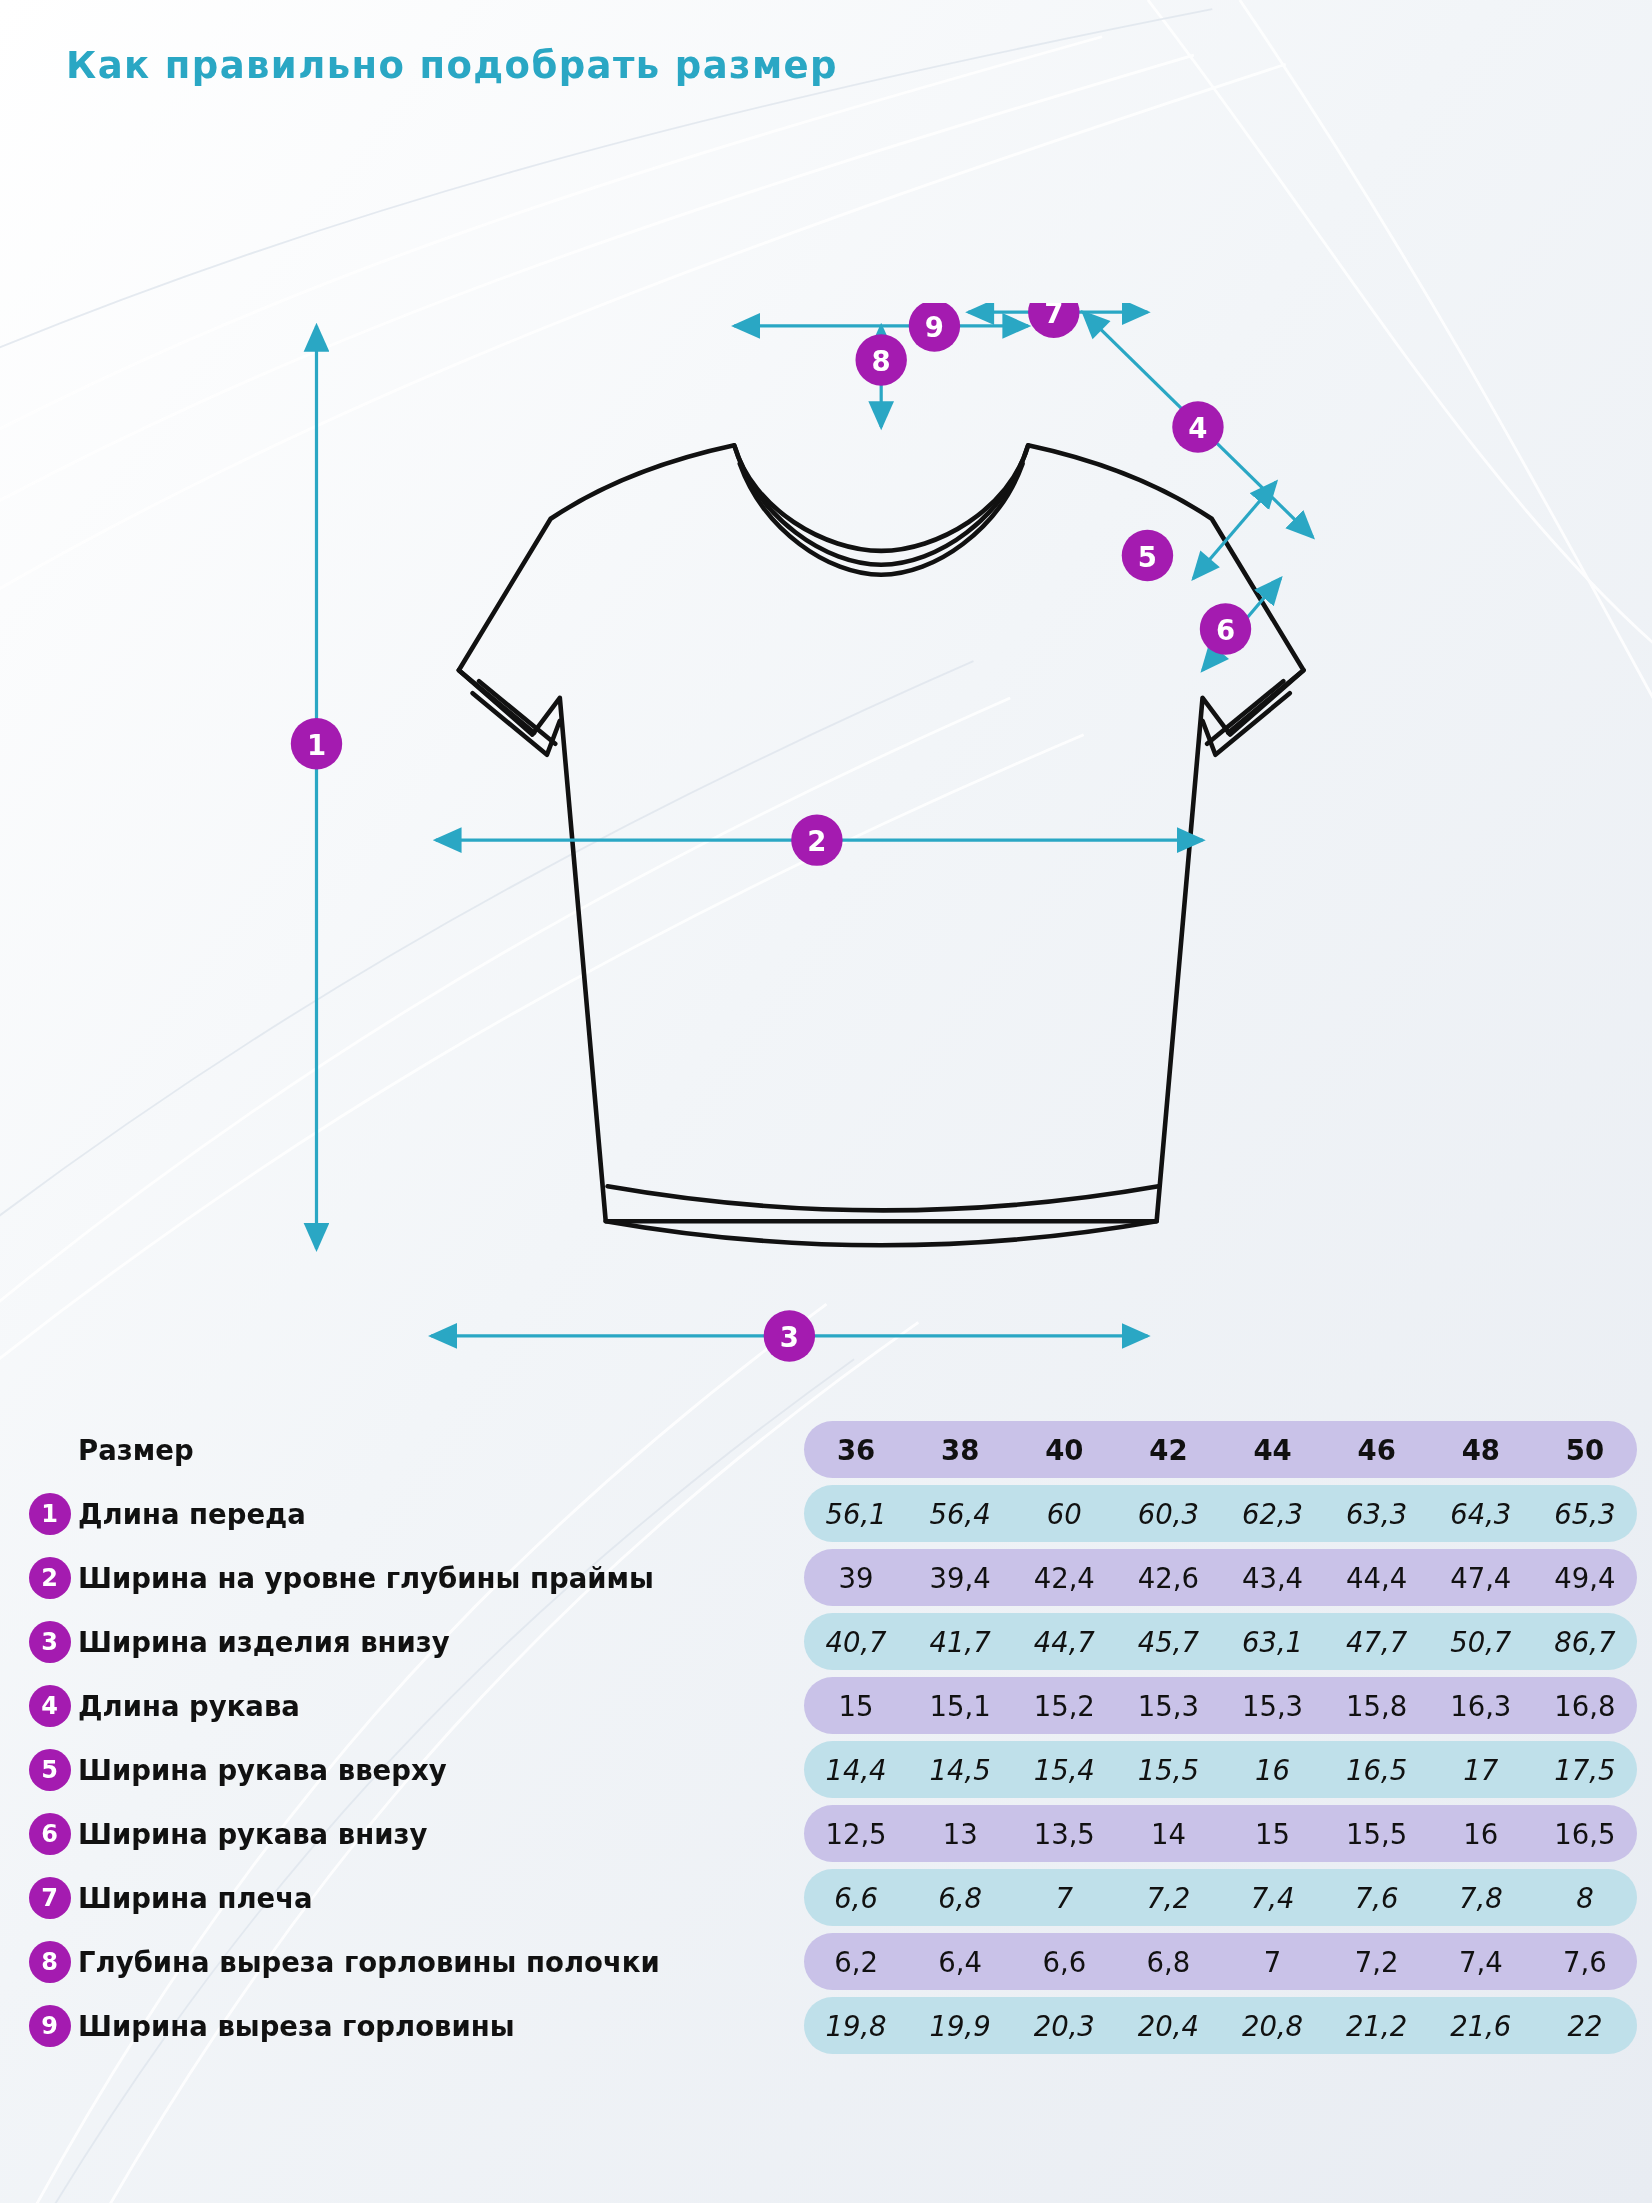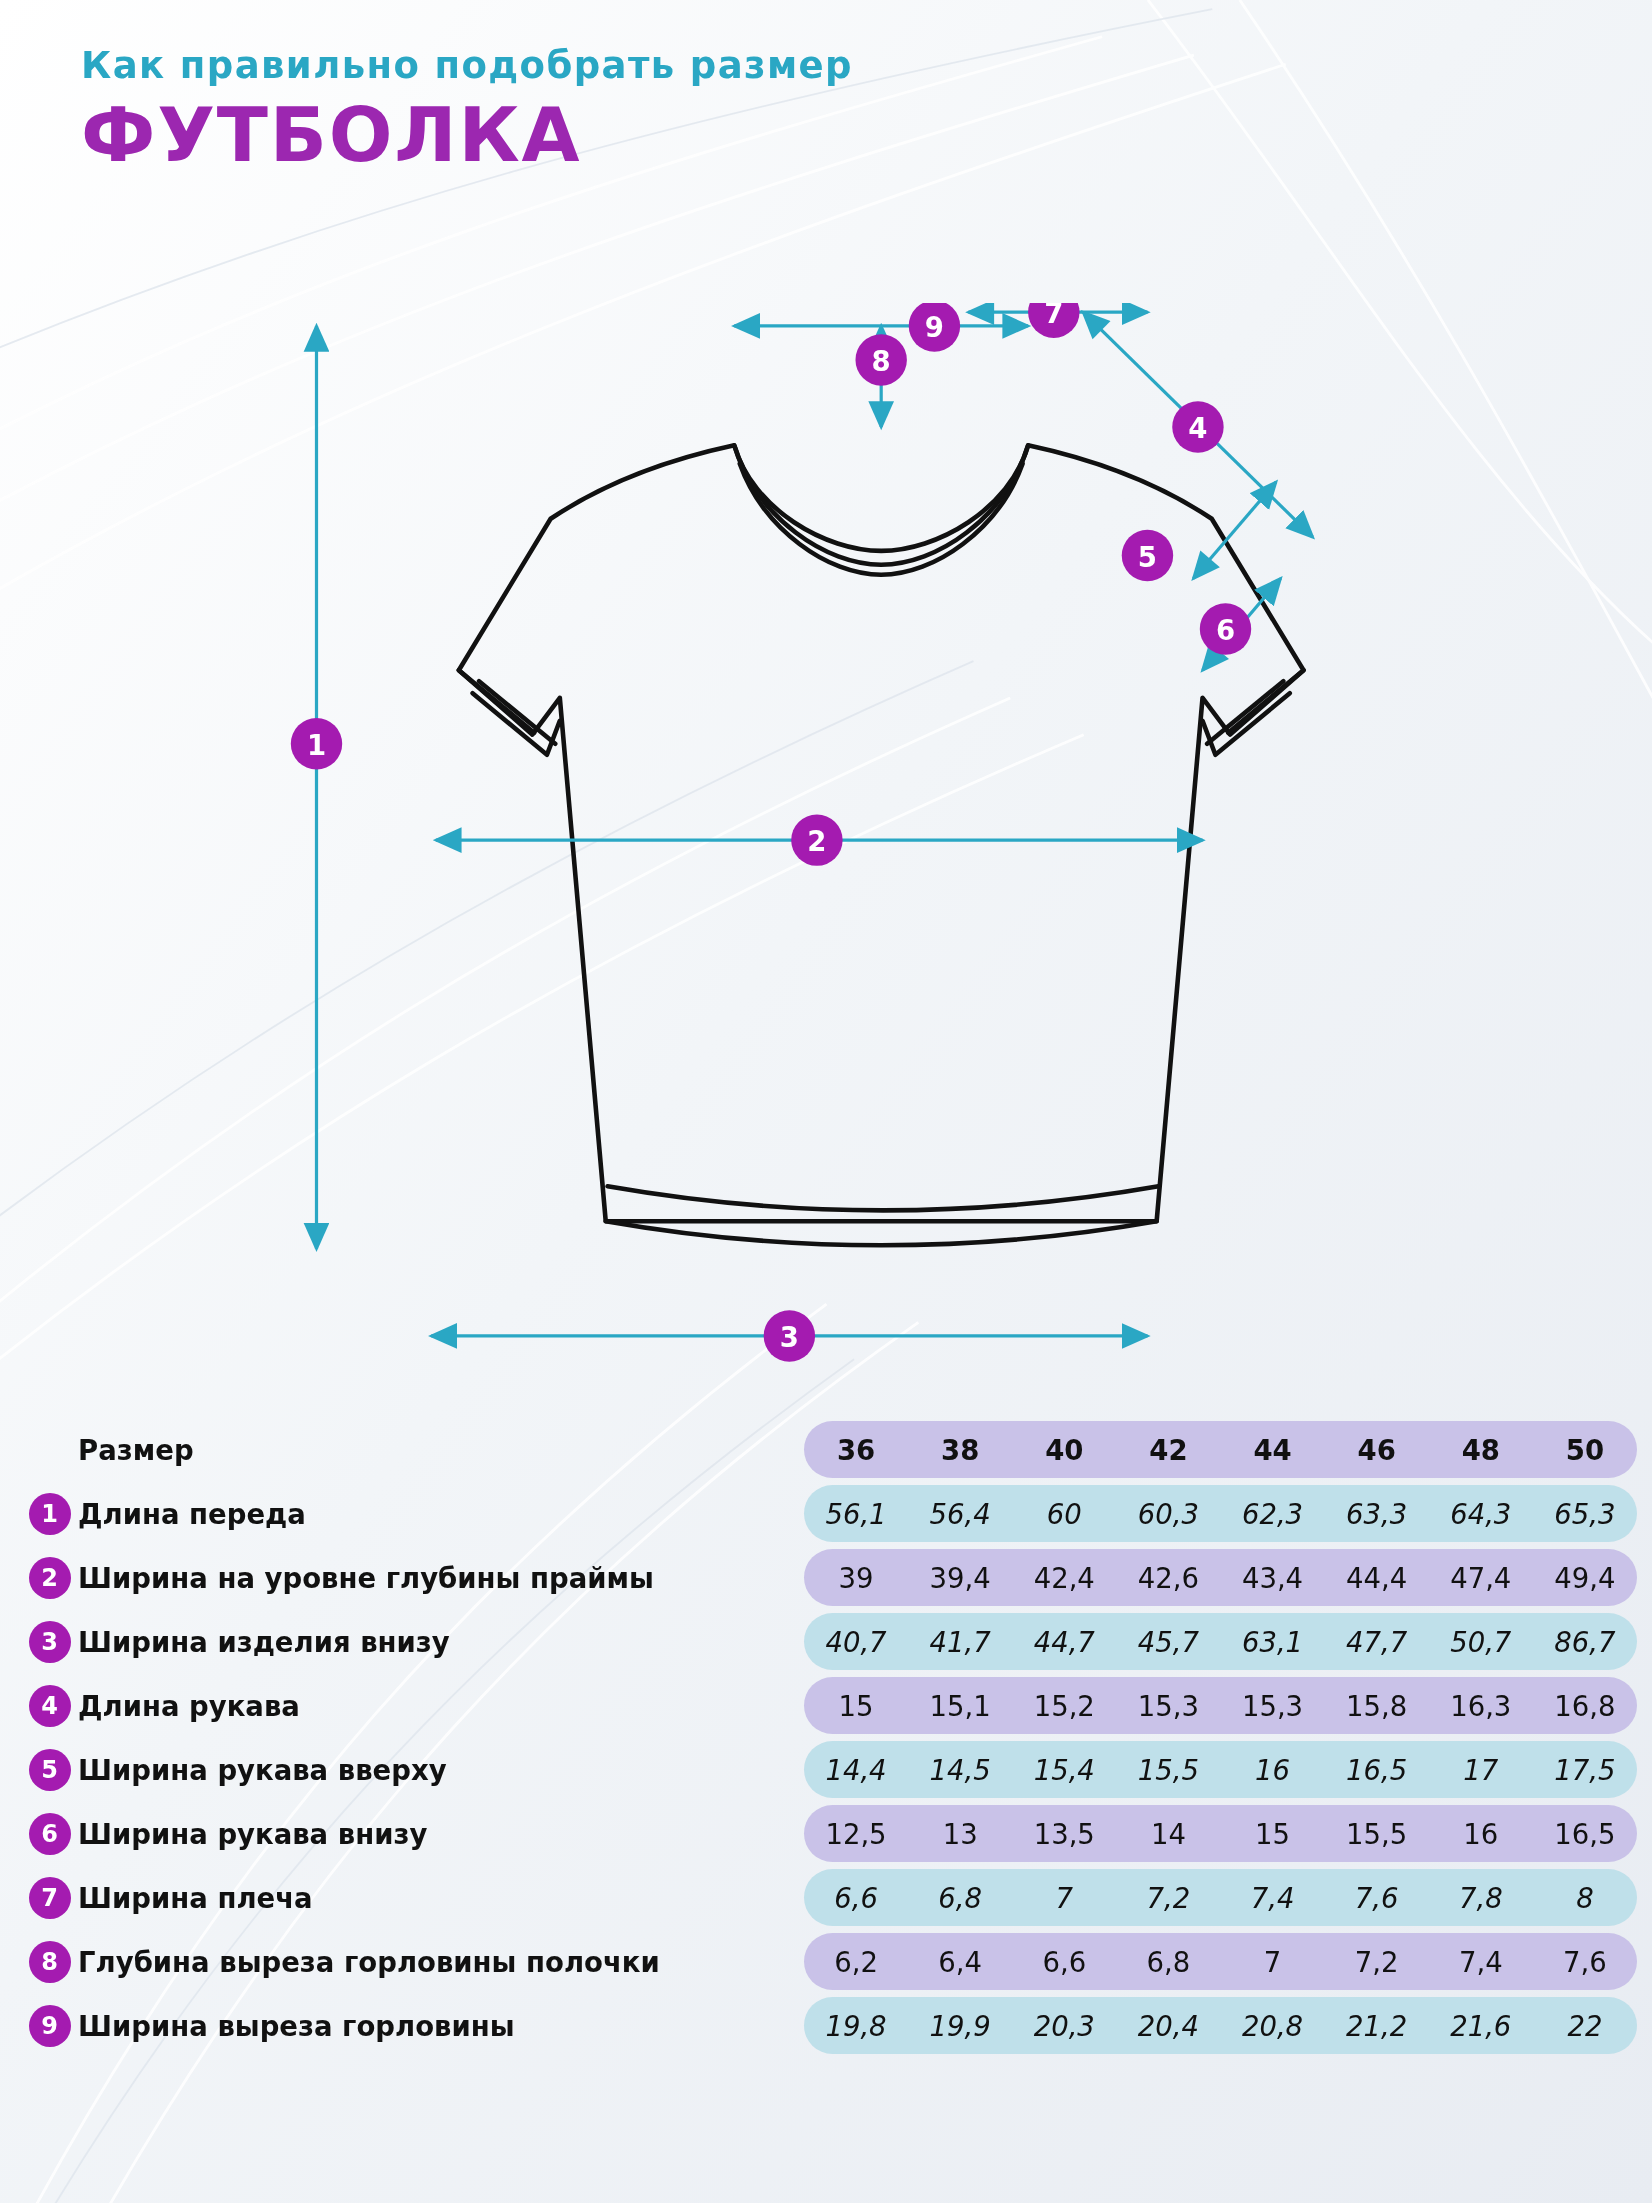--- a/index.html
+++ b/index.html
@@ -27,21 +27,21 @@
     inset: 0;
     width: 1653px;
     height: 2204px;
     pointer-events: none;
   }
 
   
   .header {
     position: absolute;
     top: 44px;
-    left: 81px;
+    left: 66px;
     width: 1194px;
   }
   .subtitle {
     font-family: "DejaVu Sans", sans-serif;
     font-size: 37px;
     letter-spacing: 1.4px;
     color: #2aa7c4;
     font-weight: 700;
     margin: 0 0 3.7px 0;
     line-height: 1.2;
@@ -159,21 +159,20 @@
     </g>
     <g stroke="#dfe5ec" stroke-width="2" fill="none" opacity="0.8">
       <path d="M -100 420 C 340 230, 760 120, 1320 10"></path>
       <path d="M -100 1400 C 230 1140, 580 930, 1060 720"></path>
       <path d="M 60 2400 C 280 2040, 540 1760, 930 1480"></path>
     </g>
   </svg>
 
   <div class="header">
     <p class="subtitle">Как правильно подобрать размер</p>
-    <h1 class="title">ФУТБОЛКА</h1>
   </div>
 
   <div class="illustration">
     <svg width="1194" height="1111" viewBox="0 0 1300 1210">
       <g fill="none" stroke="#111111" stroke-width="5" stroke-linejoin="round" stroke-linecap="round">
 
         <path d="M300 235
                  C 360 195, 430 170, 500 155
                  C 520 225, 600 270, 660 270
                  C 720 270, 800 225, 820 155

